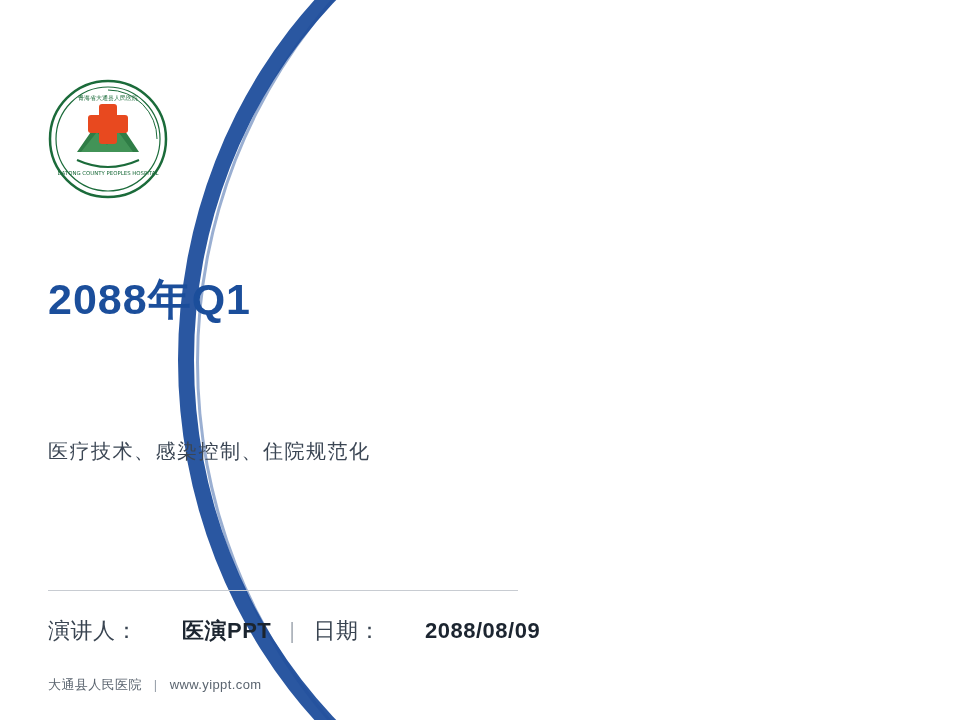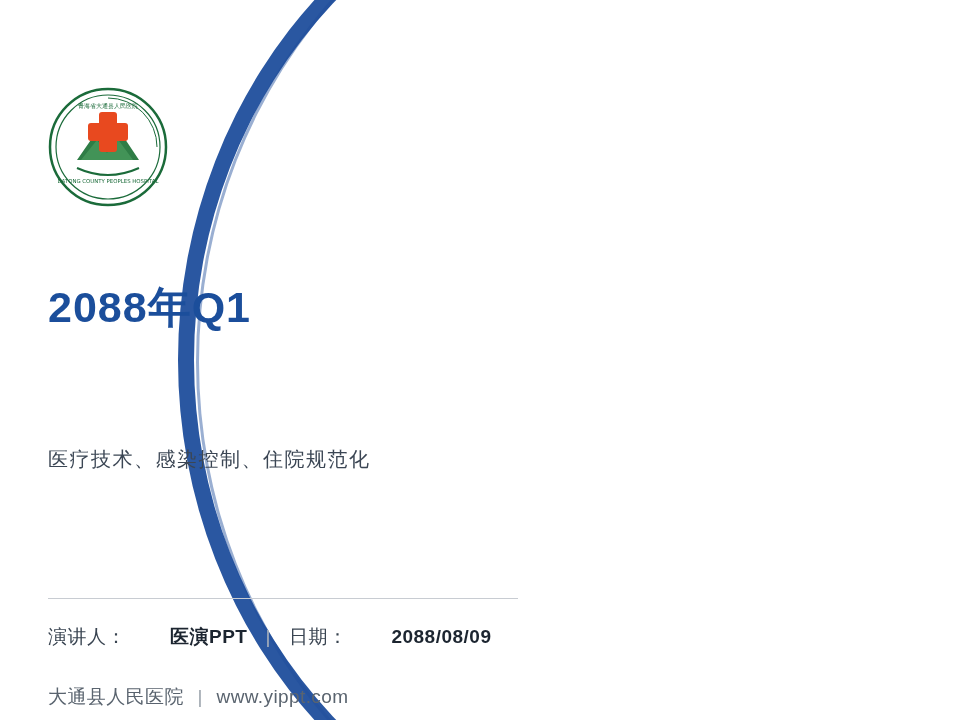--- a/index.html
+++ b/index.html
@@ -363,21 +363,20 @@
     width: 360px; height: 330px;
     background: linear-gradient(320deg, rgba(12,36,78,.6) 0%, rgba(12,36,78,0) 60%);
   }
 
   
   .content {
     position: absolute;
     left: 0; top: 0;
     width: 560px;
     height: 638px;
-    margin-top: 8px;
   }
   .logo {
     position: absolute;
     left: 47px;
     top: 78px;
     width: 122px;
     height: 122px;
   }
   .logo svg { display: block; }
 
@@ -409,38 +408,38 @@
     left: 48px;
     top: 590px;
     width: 470px;
     height: 1px;
     background: #c8ccd2;
   }
   .meta {
     position: absolute;
     left: 48px;
     top: 616px;
-    font-size: 19px;
+    font-size: 22px;
     color: #2f3a48;
     letter-spacing: .5px;
     display: flex;
     align-items: center;
   }
   .meta .label { color: #394451; }
   .meta .value { font-weight: bold; color: #1c2530; padding-left: 44px; }
   .meta .sep {
     display: inline-block;
     margin: 0 18px;
     color: #aeb4bc;
   }
   .footer {
     position: absolute;
     left: 48px;
     top: 676px;
-    font-size: 19px;
+    font-size: 13px;
     color: #5a646f;
     letter-spacing: .4px;
   }
   .footer .bar { margin: 0 8px; color: #9aa2ab; }
   .watermark {
     position: absolute;
     right: 18px;
     bottom: 12px;
     width: 18px;
     height: 18px;

